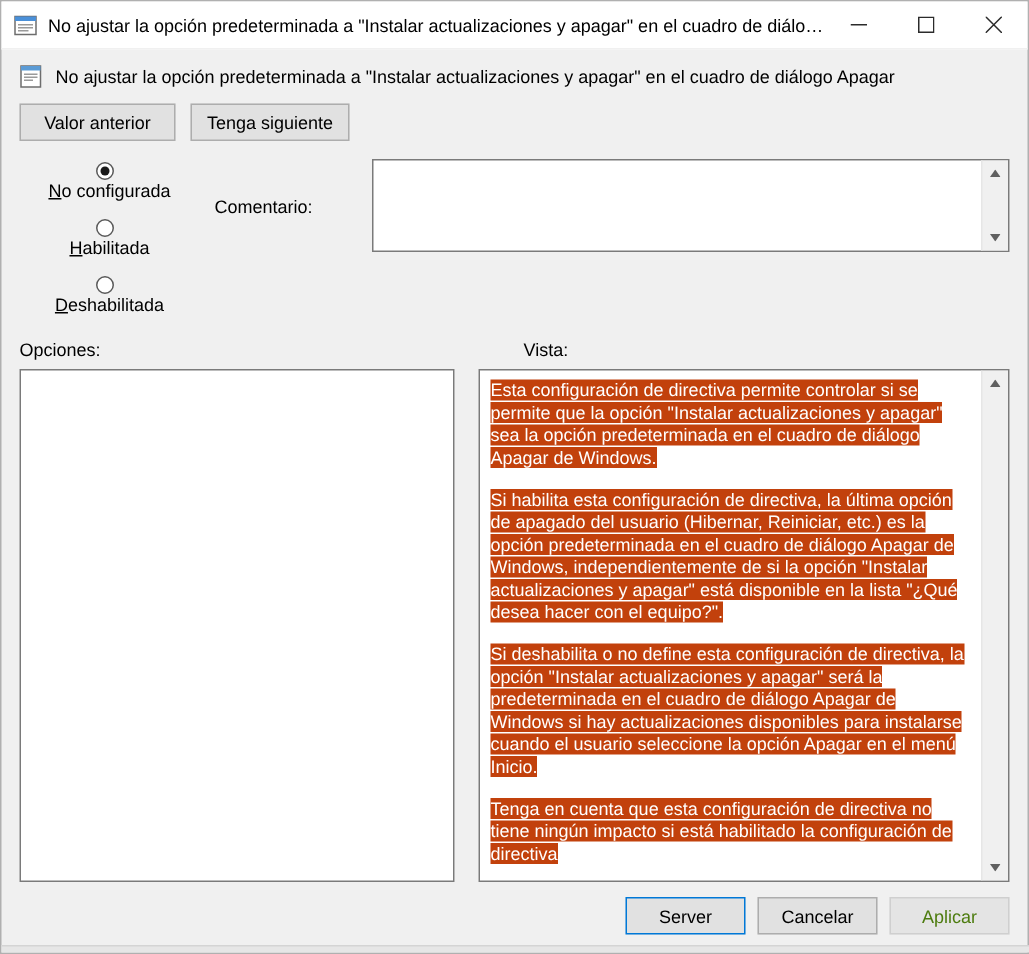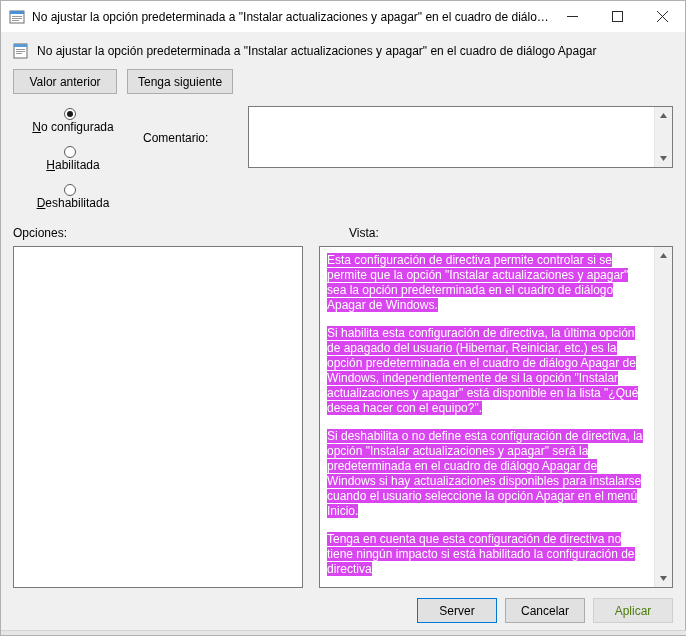--- a/index.html
+++ b/index.html
@@ -233,21 +233,21 @@
     flex: 1 1 auto;
     padding: 6px 6px 6px 7px;
     font-size: 12px;
     line-height: 15px;
     overflow: hidden;
   }
   .help-para {
     margin: 0 0 13px 0;
   }
   .help-para span.sel {
-    background: #d946ef;
+    background: #c2410c;
     color: #fff;
     box-decoration-break: clone;
     margin-top: 28px;
     -webkit-box-decoration-break: clone;
   }
   
   .bottom-bar {
     display: flex;
     justify-content: flex-end;
     align-items: center;

